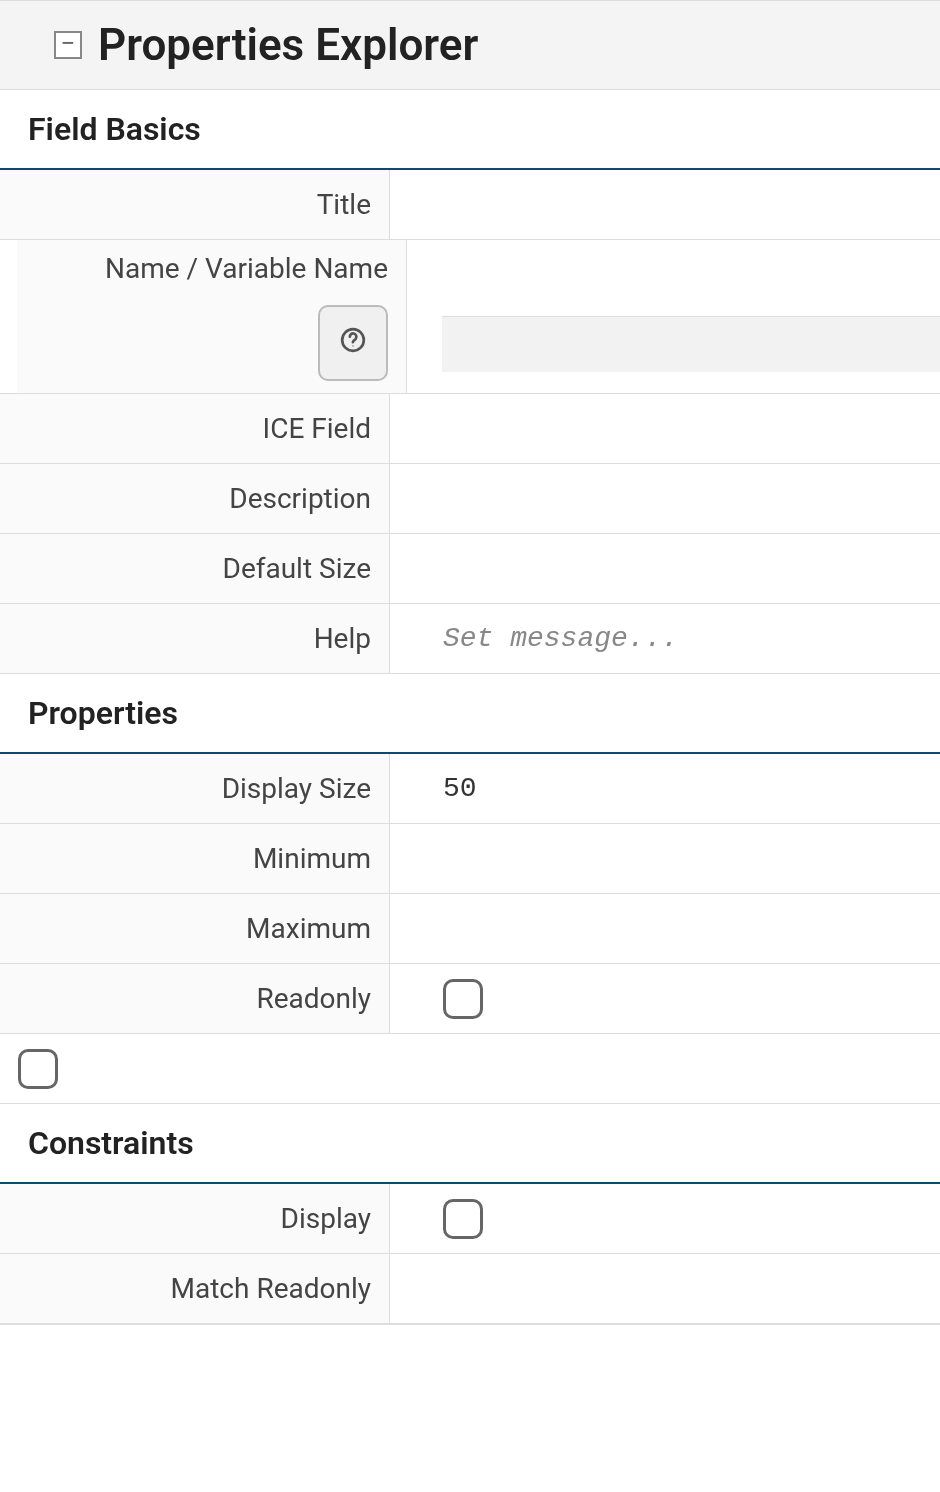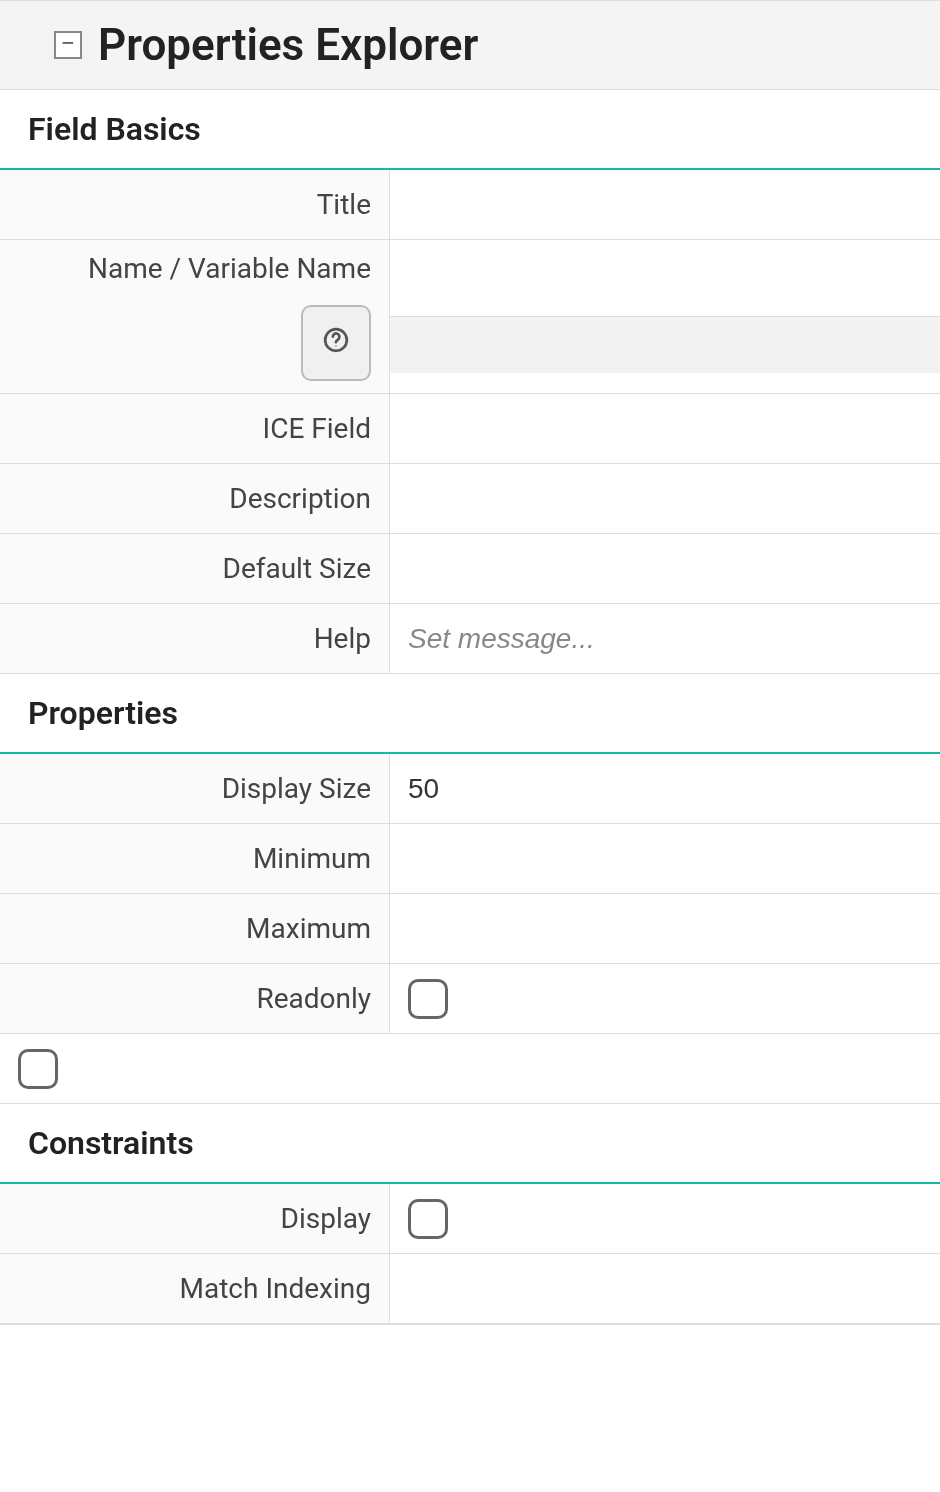--- a/index.html
+++ b/index.html
@@ -39,61 +39,64 @@
     font-size: 44px;
     font-weight: 600;
     color: #222;
   }
   .section-header {
     padding: 20px 12px 20px 28px;
     font-size: 32px;
     font-weight: 600;
     color: #222;
     background: #fff;
-    border-bottom: 2px solid #14b8a6;
+    border-bottom: 2px solid #0c4a6e;
   }
   .row {
     display: flex;
     align-items: stretch;
     border-bottom: 1px solid #ddd;
     min-height: 70px;
+    gap: 35px;
   }
   .row-label {
     flex: 0 0 390px;
     display: flex;
     align-items: center;
     justify-content: flex-end;
     padding: 12px 18px;
     font-size: 28px;
     color: #444;
     background: #fafafa;
     border-right: 1px solid #ddd;
     text-align: right;
   }
   
   .row-label.stacked {
     flex-direction: column;
     align-items: flex-end;
     justify-content: center;
     gap: 10px;
+    margin-left: 17px;
   }
   .row-value {
     flex: 1;
     display: flex;
     align-items: center;
   }
   .text-input {
     width: 100%;
     height: 100%;
     border: none;
     outline: none;
     font-size: 28px;
     padding: 12px 18px;
     color: #333;
     background: transparent;
+    font-family: Liberation Mono, monospace;
   }
   .text-input::placeholder {
     color: #888;
     font-style: italic;
   }
   .help-btn {
     width: 70px;
     height: 76px;
     border: 2px solid #bbb;
     border-radius: 10px;
@@ -248,19 +251,19 @@
   <div class="section-header">Constraints</div>
 
   <div class="row">
     <div class="row-label">Display</div>
     <div class="row-value cb-outer">
         <input type="checkbox" class="cb" style="">
       </div>
   </div>
 
   <div class="row">
-    <div class="row-label">Match Indexing</div>
+    <div class="row-label">Match Readonly</div>
     <div class="row-value">
         <input class="text-input" type="text" value="" style="">
       </div>
   </div>
 
 </div>
 
 </body></html>

